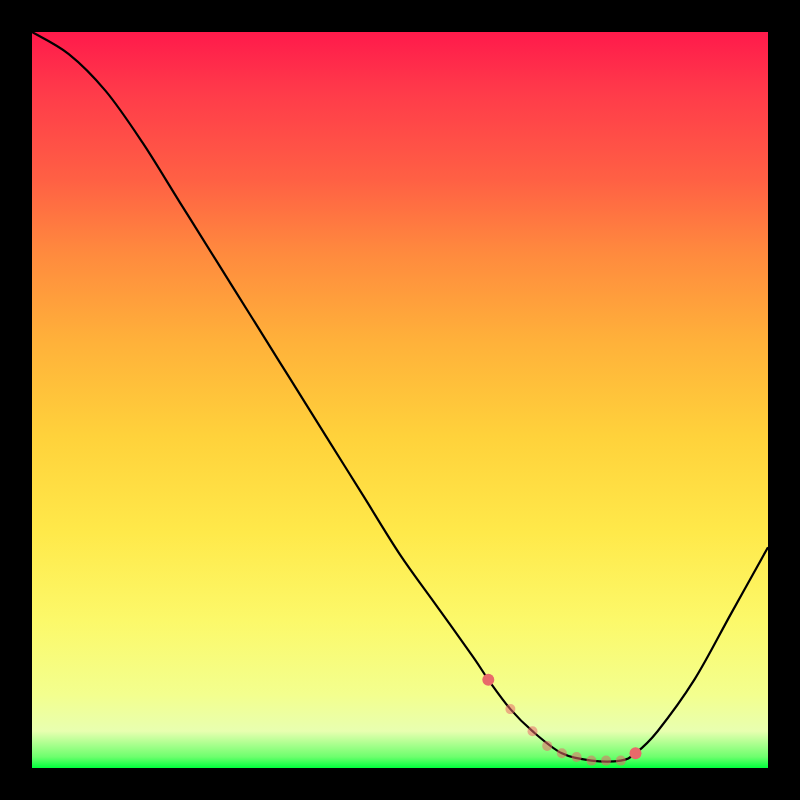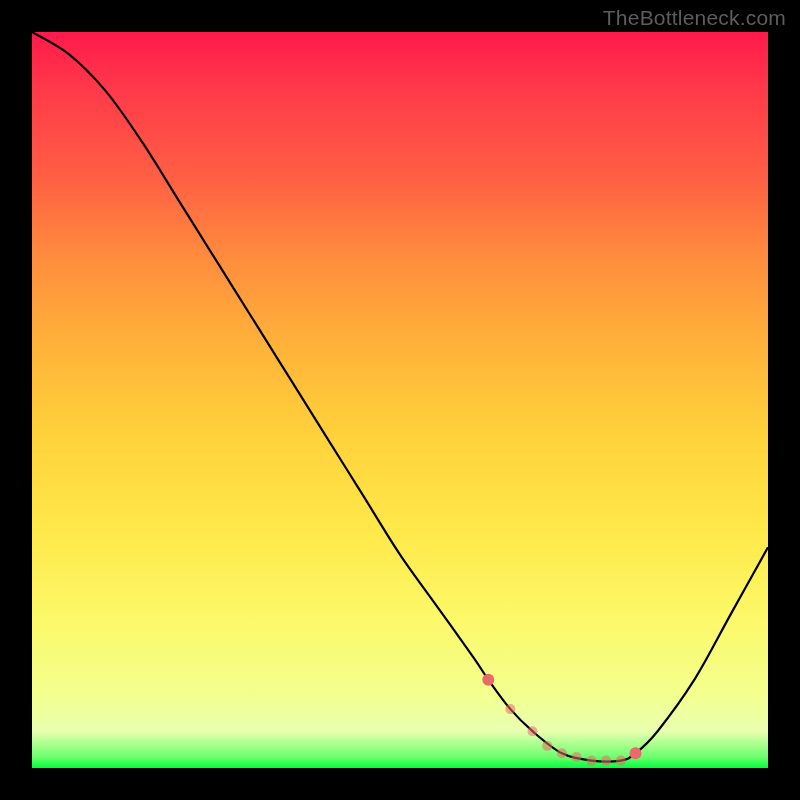--- a/index.html
+++ b/index.html
@@ -71,21 +71,20 @@
   }
   .dot-ghost {
     fill: #e86a6a;
     opacity: 0.55;
   }
 </style>
 </head>
 <body>
 
 <div class="frame">
-  <div class="watermark">TheBottleneck.com</div>
 
   <div class="plot-area">
     <div class="gradient-bg"></div>
 
     <svg class="curve" viewBox="0 0 736 736" preserveAspectRatio="none">
       <path id="curve-path" class="curve-line" d="M0.0,0.0 C6.1,3.7 24.5,12.3 36.8,22.1 C49.1,31.9 61.3,44.2 73.6,58.9 C85.9,73.6 98.1,92.0 110.4,110.4 C122.7,128.8 134.9,149.7 147.2,169.3 C159.5,188.9 171.7,208.5 184.0,228.2 C196.3,247.8 208.5,267.4 220.8,287.0 C233.1,306.7 245.3,326.3 257.6,345.9 C269.9,365.5 282.1,385.2 294.4,404.8 C306.7,424.4 318.9,444.1 331.2,463.7 C343.5,483.3 355.7,504.2 368.0,522.6 C380.3,541.0 392.5,556.9 404.8,574.1 C417.1,591.3 433.0,613.3 441.6,625.6 C450.2,637.9 450.2,639.1 456.3,647.7 C462.5,656.3 471.0,668.5 478.4,677.1 C485.8,685.7 491.9,691.8 500.5,699.2 C509.1,706.6 520.1,716.4 529.9,721.3 C539.7,726.2 549.5,727.4 559.4,728.6 C569.2,729.9 581.4,729.9 588.8,728.6 C596.2,727.4 597.4,726.2 603.5,721.3 C609.7,716.4 615.8,711.5 625.6,699.2 C635.4,686.9 650.1,667.3 662.4,647.7 C674.7,628.1 686.9,603.5 699.2,581.4 C711.5,559.4 729.9,526.2 736.0,515.2"></path>
       <g id="dots-group">
           <circle cx="456.3" cy="647.7" r="6" class="dot"></circle>
           <circle cx="478.4" cy="677.1" r="5" class="dot dot-ghost"></circle>
           <circle cx="500.5" cy="699.2" r="5" class="dot dot-ghost"></circle>

